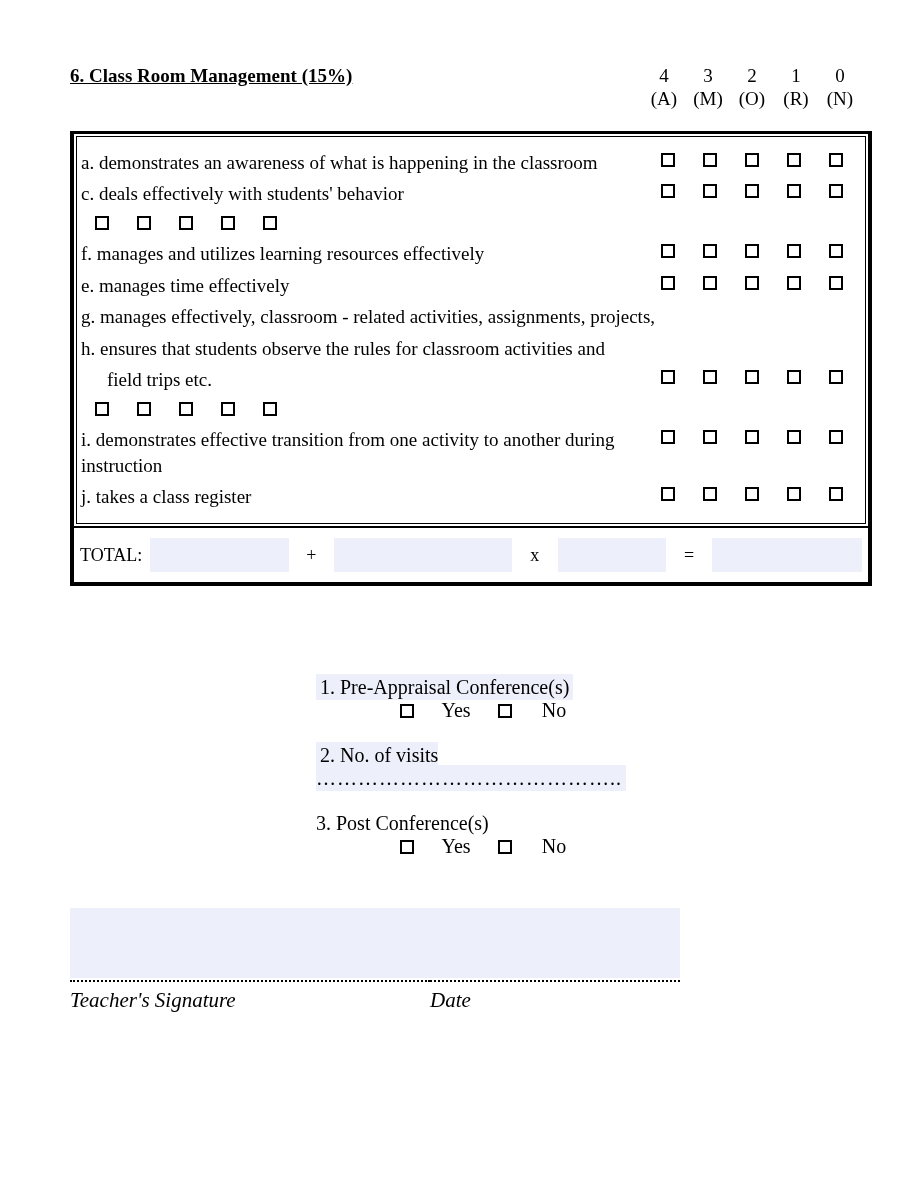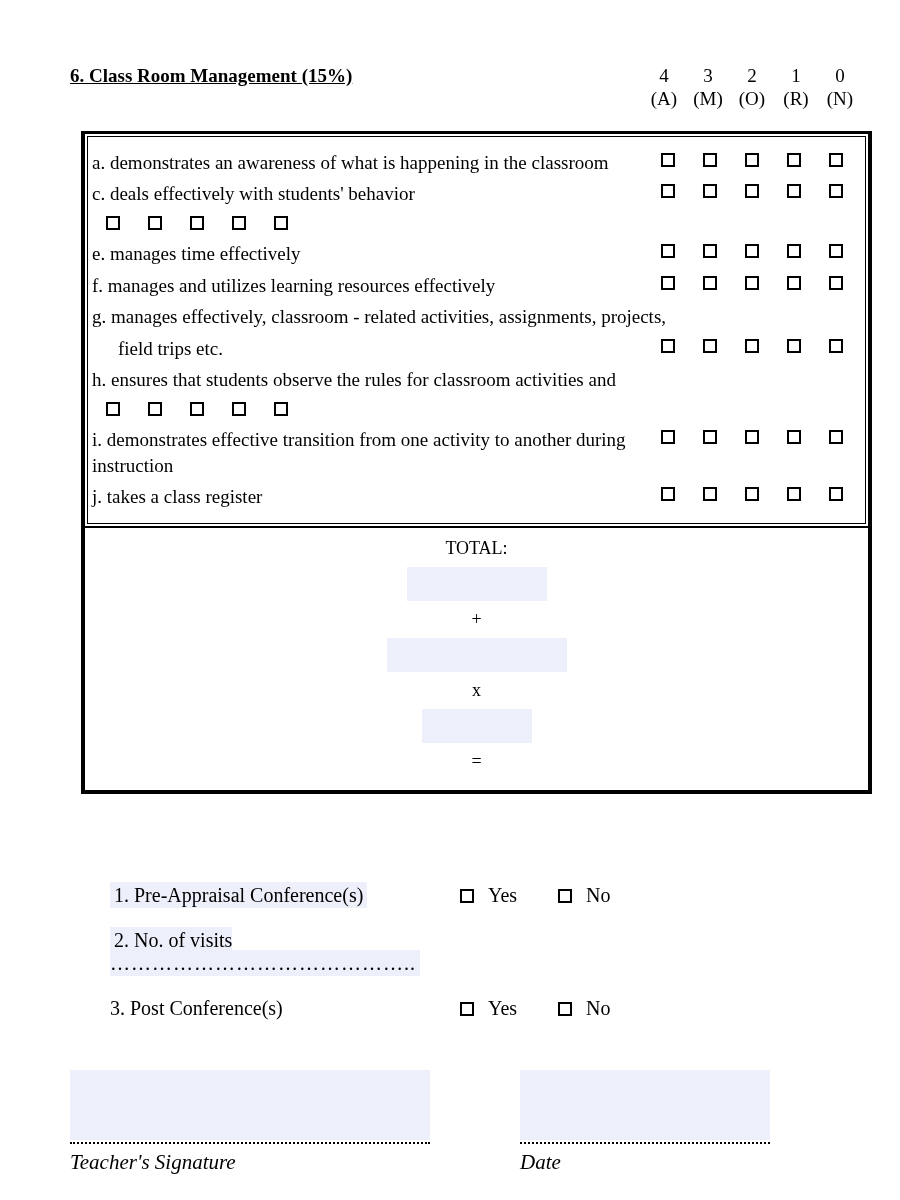--- a/index.html
+++ b/index.html
@@ -40,21 +40,20 @@
   .scale-num { display:block; }
   .scale-let { display:block; }
 
   
   .outer-box {
     margin-top: 20px;
     border: 4px solid #000;
     border-top-width: 3px;
     border-bottom-width: 4px;
     position: relative;
-    margin-left: 11px;
   }
   .items-area {
     border: 1px solid #000;
     margin: 2px;
     padding: 10px 6px 10px 4px;
   }
   .item {
     display: flex;
     align-items: flex-start;
     padding: 3px 0;
@@ -85,21 +84,20 @@
     background: #fff;
   }
 
   
   .total-row {
     display: flex;
     align-items: center;
     border-top: 2px solid #000;
     padding: 10px 6px 10px 6px;
     gap: 8px;
-    flex-direction: column;
   }
   .total-row .lbl { font-size: 18px; }
   .field {
     background: #edeffa;
     height: 34px;
   }
   .f1 { width: 140px; }
   .op { width: 30px; text-align: center; font-size: 18px; }
   .f2 { width: 180px; }
   .f3 { width: 110px; }
@@ -108,41 +106,42 @@
   
   .lower {
     margin-top: 90px;
     padding-left: 40px;
   }
   .qrow {
     display: flex;
     align-items: center;
     margin: 12px 0 22px 0;
     font-size: 20px;
+    flex-direction: column;
   }
   .qlabel { width: 350px; }
   .qfill-bg {
     background: #edeffa;
     padding: 2px 4px;
   }
   .yn {
     display: flex;
     align-items: center;
     gap: 14px;
+    text-align: center;
   }
   .yn .word { width: 56px; }
   .dots {
     letter-spacing: 1px;
   }
 
   
   .sig-area {
     margin-top: 50px;
     display: flex;
-    gap: 90px;
     padding-left: 0px;
   }
   .sig-block {
   }
   .sig-field {
     background: #edeffa;
     height: 70px;
   }
   .sig-left .sig-field { width: 360px; }
   .sig-right .sig-field { width: 250px; }
@@ -218,57 +217,57 @@
         <div class="check-row">
           <div class="check-cell"><span class="cbox"></span></div>
           <div class="check-cell"><span class="cbox"></span></div>
           <div class="check-cell"><span class="cbox"></span></div>
           <div class="check-cell"><span class="cbox"></span></div>
           <div class="check-cell"><span class="cbox"></span></div>
         </div>
       </div>
 
       <div class="item">
+        <div class="item-text">f. manages and utilizes learning resources effectively</div>
+        <div class="check-row">
+          <div class="check-cell"><span class="cbox"></span></div>
+          <div class="check-cell"><span class="cbox"></span></div>
+          <div class="check-cell"><span class="cbox"></span></div>
+          <div class="check-cell"><span class="cbox"></span></div>
+          <div class="check-cell"><span class="cbox"></span></div>
+        </div>
+      </div>
+
+      <div class="item">
         <div class="item-text">e. manages time effectively</div>
         <div class="check-row">
           <div class="check-cell"><span class="cbox"></span></div>
           <div class="check-cell"><span class="cbox"></span></div>
           <div class="check-cell"><span class="cbox"></span></div>
           <div class="check-cell"><span class="cbox"></span></div>
           <div class="check-cell"><span class="cbox"></span></div>
         </div>
       </div>
 
       <div class="item">
-        <div class="item-text">f. manages and utilizes learning resources effectively</div>
-        <div class="check-row">
-          <div class="check-cell"><span class="cbox"></span></div>
-          <div class="check-cell"><span class="cbox"></span></div>
-          <div class="check-cell"><span class="cbox"></span></div>
-          <div class="check-cell"><span class="cbox"></span></div>
-          <div class="check-cell"><span class="cbox"></span></div>
-        </div>
-      </div>
-
-      <div class="item">
         <div class="item-text">g.  manages effectively, classroom - related activities, assignments, projects,</div>
       </div>
       <div class="item">
+        <div class="item-text">h.  ensures that students observe the rules for classroom activities and</div>
+      </div>
+
+      <div class="item">
         <div class="item-text"><span class="indent">field trips etc.</span></div>
         <div class="check-row">
           <div class="check-cell"><span class="cbox"></span></div>
           <div class="check-cell"><span class="cbox"></span></div>
           <div class="check-cell"><span class="cbox"></span></div>
           <div class="check-cell"><span class="cbox"></span></div>
           <div class="check-cell"><span class="cbox"></span></div>
         </div>
-      </div>
-
-      <div class="item">
-        <div class="item-text">h.  ensures that students observe the rules for classroom activities and</div>
       </div>
       <div class="item">
         <div class="check-row">
           <div class="check-cell"><span class="cbox"></span></div>
           <div class="check-cell"><span class="cbox"></span></div>
           <div class="check-cell"><span class="cbox"></span></div>
           <div class="check-cell"><span class="cbox"></span></div>
           <div class="check-cell"><span class="cbox"></span></div>
         </div>
       </div>

